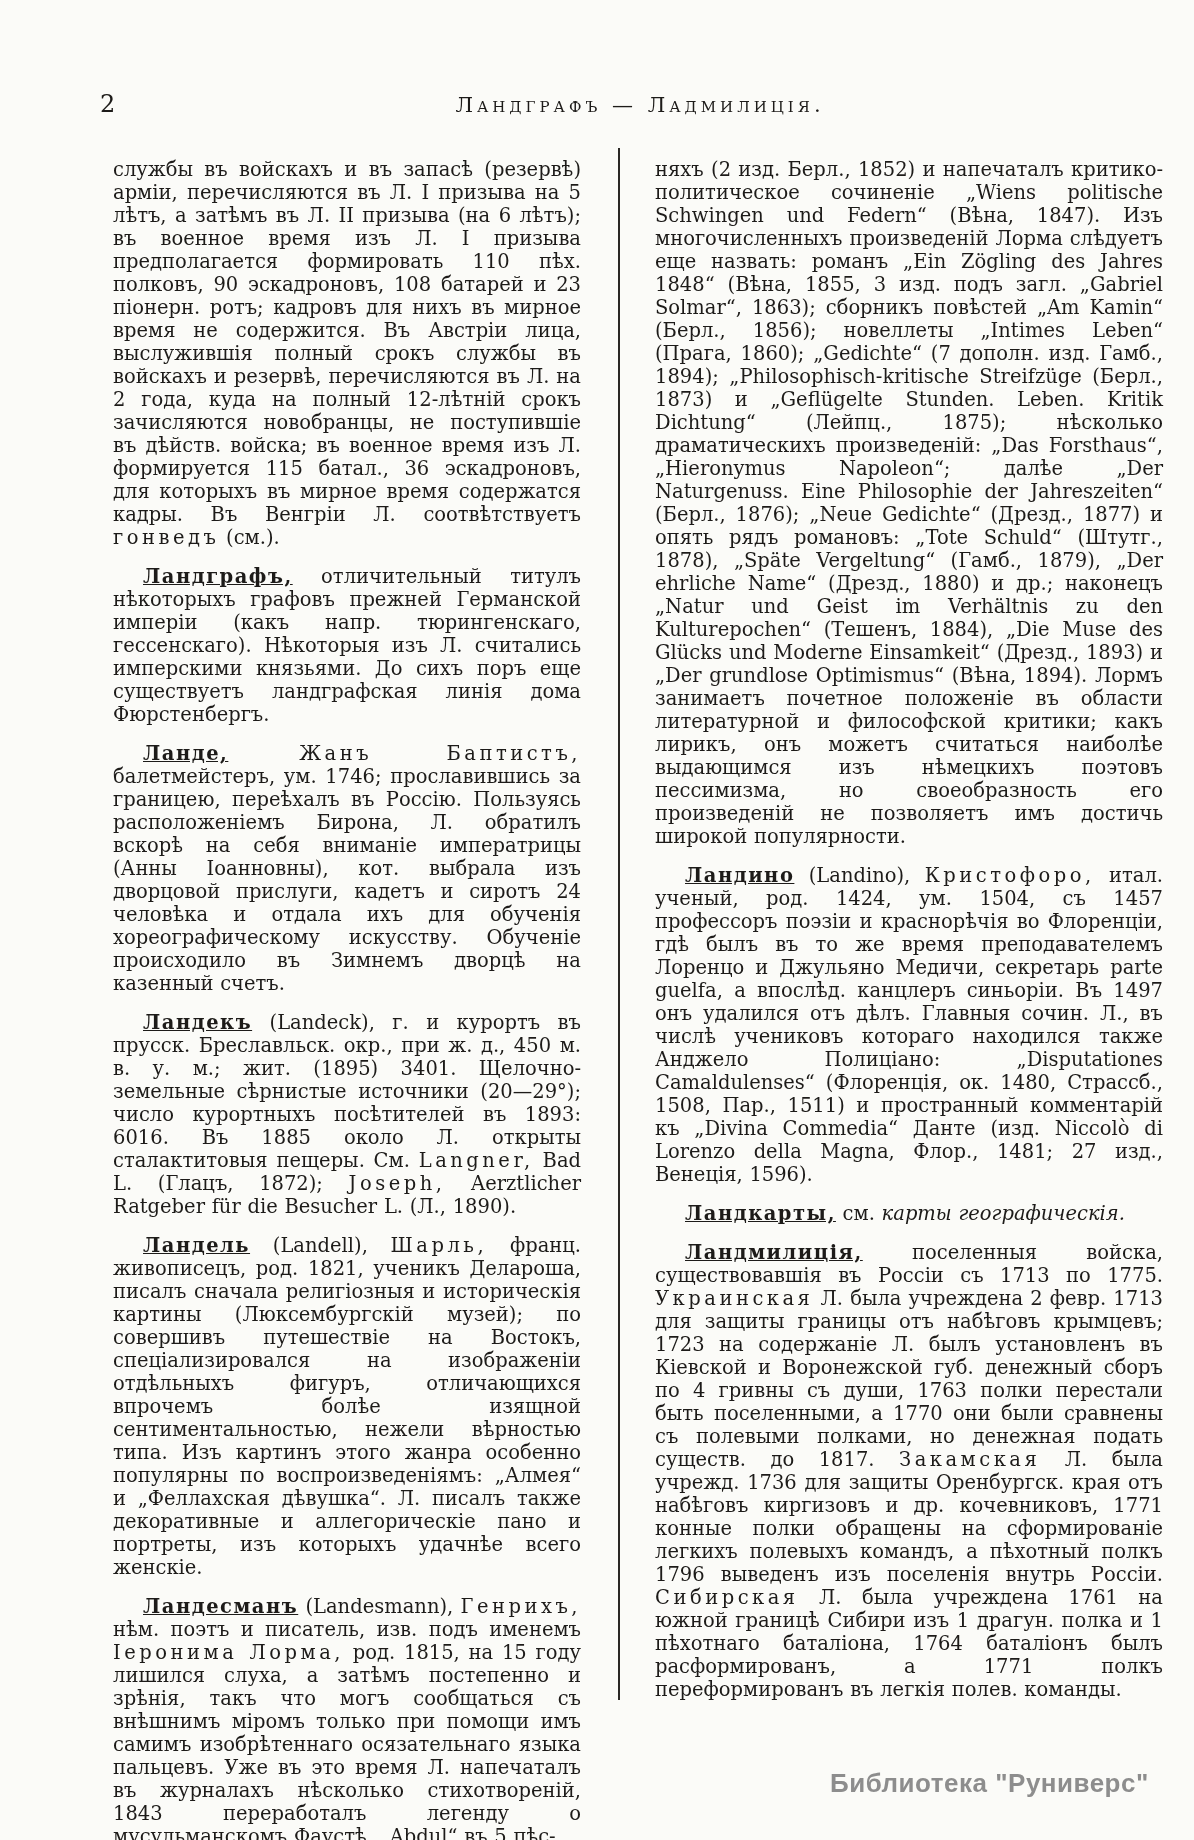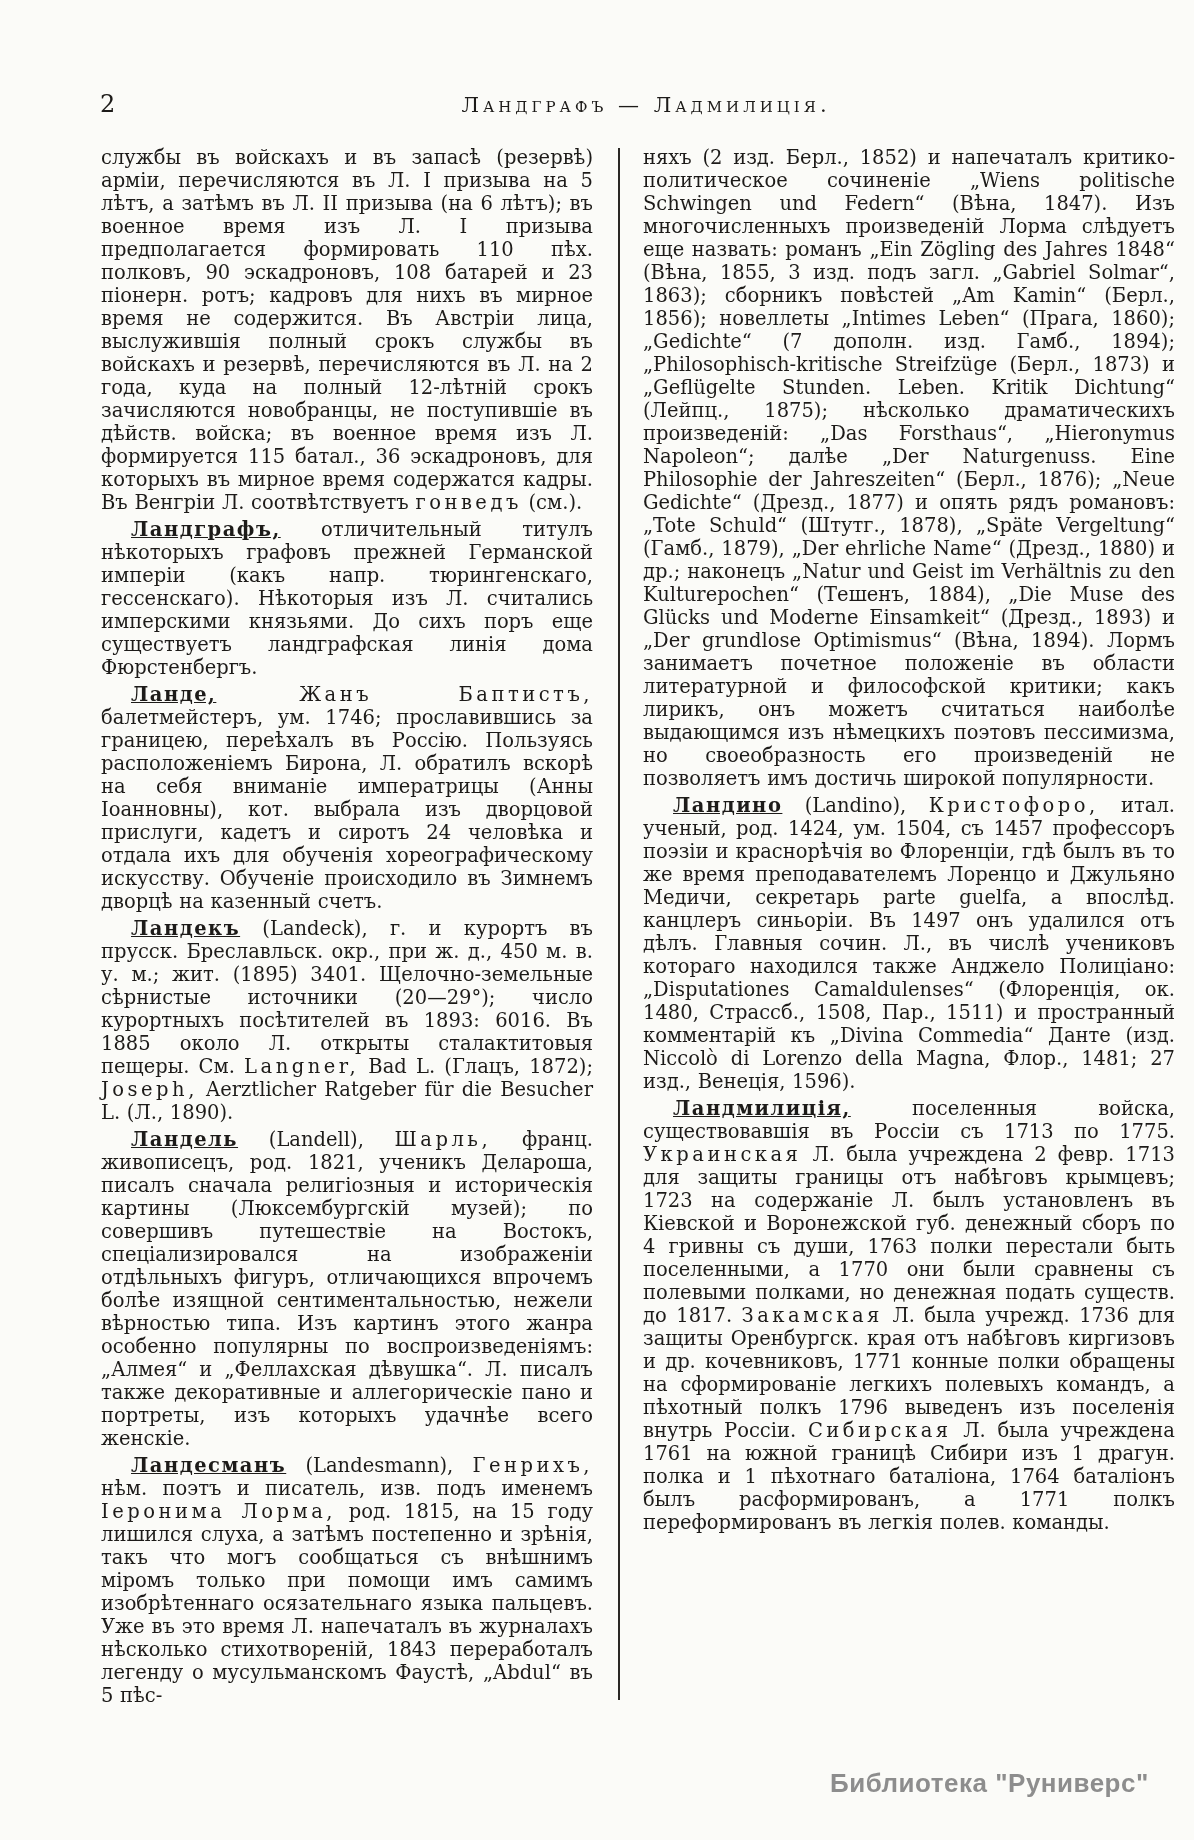--- a/index.html
+++ b/index.html
@@ -10,42 +10,42 @@
     color: #1d1b19;
     font-family: "DejaVu Serif", serif;
     overflow: hidden;
   }
   .scan-page { position: absolute; inset: 0; }
   .page-number {
     position: absolute; left: 100px; top: 90px;
     font-size: 24px;
   }
   .running-title {
-    position: absolute; left: 103px; top: 93px; width: 1086px;
+    position: absolute; left: 97px; top: 93px; width: 1086px;
     text-align: center;
     font-size: 21px;
     letter-spacing: 4px;
     font-variant: small-caps;
     white-space: nowrap;
   }
   .col {
     position: absolute; top: 142px;
     text-align: justify;
     font-size: 19.5px;
     line-height: 23px;
     word-spacing: 0.5px;
   }
   .col-left  { left: 97px;  width: 500px; }
   .col-right { left: 639px; width: 540px; }
   .column-divider {
     position: absolute; left: 618px; top: 148px;
     width: 2px; height: 1552px;
     background: #2a2825;
   }
-  p.para { margin: 4px; padding: 0; }
+  p.para { margin: 16px; padding: 0; }
   p.para.indent { text-indent: 30px; }
   .seg-term   { font-weight: bold; letter-spacing: 1.5px; text-decoration: underline; }
   .seg-spaced { letter-spacing: 3.5px; }
   .seg-italic { font-style: italic; }
   .watermark {
     position: absolute; left: 830px; top: 1768px;
     font-family: "Liberation Sans", sans-serif;
     font-weight: bold;
     font-size: 26px;
     color: #8d8d8d;
@@ -68,18 +68,19 @@
       <p class="para indent"><span class="seg-term">Ландекъ</span><span class="seg-normal"> (Landeck), г. и курортъ въ прусск. Бреславльск. окр., при ж. д., 450 м. в. у. м.; жит. (1895) 3401. Щелочно-земельные сѣрнистые источники (20—29°); число курортныхъ посѣтителей въ 1893: 6016. Въ 1885 около Л. открыты сталактитовыя пещеры. См. </span><span class="seg-spaced">Langner,</span><span class="seg-normal"> Bad L. (Глацъ, 1872); </span><span class="seg-spaced">Joseph,</span><span class="seg-normal"> Aerztlicher Ratgeber für die Besucher L. (Л., 1890).</span></p>
       <p class="para indent"><span class="seg-term">Ландель</span><span class="seg-normal"> (Landell), </span><span class="seg-spaced">Шарль,</span><span class="seg-normal"> франц. живописецъ, род. 1821, ученикъ Делароша, писалъ сначала религіозныя и историческія картины (Люксембургскій музей); по совершивъ путешествіе на Востокъ, спеціализировался на изображеніи отдѣльныхъ фигуръ, отличающихся впрочемъ болѣе изящной сентиментальностью, нежели вѣрностью типа. Изъ картинъ этого жанра особенно популярны по воспроизведеніямъ: „Алмея“ и „Феллахская дѣвушка“. Л. писалъ также декоративные и аллегорическіе пано и портреты, изъ которыхъ удачнѣе всего женскіе.</span></p>
       <p class="para indent"><span class="seg-term">Ландесманъ</span><span class="seg-normal"> (Landesmann), </span><span class="seg-spaced">Генрихъ,</span><span class="seg-normal"> нѣм. поэтъ и писатель, изв. подъ именемъ </span><span class="seg-spaced">Іеронима Лорма,</span><span class="seg-normal"> род. 1815, на 15 году лишился слуха, а затѣмъ постепенно и зрѣнія, такъ что могъ сообщаться съ внѣшнимъ міромъ только при помощи имъ самимъ изобрѣтеннаго осязательнаго языка пальцевъ. Уже въ это время Л. напечаталъ въ журналахъ нѣсколько стихотвореній, 1843 переработалъ легенду о мусульманскомъ Фаустѣ, „Abdul“ въ 5 пѣс-</span></p>
     </div>
 
   <div class="column-divider"></div>
 
   <div class="col col-right">
       <p class="para"><span class="seg-normal">няхъ (2 изд. Берл., 1852) и напечаталъ критико-политическое сочиненіе „Wiens politische Schwingen und Federn“ (Вѣна, 1847). Изъ многочисленныхъ произведеній Лорма слѣдуетъ еще назвать: романъ „Ein Zögling des Jahres 1848“ (Вѣна, 1855, 3 изд. подъ загл. „Gabriel Solmar“, 1863); сборникъ повѣстей „Am Kamin“ (Берл., 1856); новеллеты „Intimes Leben“ (Прага, 1860); „Gedichte“ (7 дополн. изд. Гамб., 1894); „Philosophisch-kritische Streifzüge (Берл., 1873) и „Geflügelte Stunden. Leben. Kritik Dichtung“ (Лейпц., 1875); нѣсколько драматическихъ произведеній: „Das Forsthaus“, „Hieronymus Napoleon“; далѣе „Der Naturgenuss. Eine Philosophie der Jahreszeiten“ (Берл., 1876); „Neue Gedichte“ (Дрезд., 1877) и опять рядъ романовъ: „Tote Schuld“ (Штутг., 1878), „Späte Vergeltung“ (Гамб., 1879), „Der ehrliche Name“ (Дрезд., 1880) и др.; наконецъ „Natur und Geist im Verhältnis zu den Kulturepochen“ (Тешенъ, 1884), „Die Muse des Glücks und Moderne Einsamkeit“ (Дрезд., 1893) и „Der grundlose Optimismus“ (Вѣна, 1894). Лормъ занимаетъ почетное положеніе въ области литературной и философской критики; какъ лирикъ, онъ можетъ считаться наиболѣе выдающимся изъ нѣмецкихъ поэтовъ пессимизма, но своеобразность его произведеній не позволяетъ имъ достичь широкой популярности.</span></p>
       <p class="para indent"><span class="seg-term">Ландино</span><span class="seg-normal"> (Landino), </span><span class="seg-spaced">Кристофоро,</span><span class="seg-normal"> итал. ученый, род. 1424, ум. 1504, съ 1457 профессоръ поэзіи и краснорѣчія во Флоренціи, гдѣ былъ въ то же время преподавателемъ Лоренцо и Джульяно Медичи, секретарь parte guelfa, а впослѣд. канцлеръ синьоріи. Въ 1497 онъ удалился отъ дѣлъ. Главныя сочин. Л., въ числѣ учениковъ котораго находился также Анджело Полиціано: „Disputationes Camaldulenses“ (Флоренція, ок. 1480, Страссб., 1508, Пар., 1511) и пространный комментарій къ „Divina Commedia“ Данте (изд. Niccolò di Lorenzo della Magna, Флор., 1481; 27 изд., Венеція, 1596).</span></p>
+      <p class="para indent"><span class="seg-term">Ландкарты,</span><span class="seg-normal"> см. </span><span class="seg-italic">карты географическія.</span></p>
       <p class="para indent"><span class="seg-term">Ландмилиція,</span><span class="seg-normal"> поселенныя войска, существовавшія въ Россіи съ 1713 по 1775. </span><span class="seg-spaced">Украинская</span><span class="seg-normal"> Л. была учреждена 2 февр. 1713 для защиты границы отъ набѣговъ крымцевъ; 1723 на содержаніе Л. былъ установленъ въ Кіевской и Воронежской губ. денежный сборъ по 4 гривны съ души, 1763 полки перестали быть поселенными, а 1770 они были сравнены съ полевыми полками, но денежная подать существ. до 1817. </span><span class="seg-spaced">Закамская</span><span class="seg-normal"> Л. была учрежд. 1736 для защиты Оренбургск. края отъ набѣговъ киргизовъ и др. кочевниковъ, 1771 конные полки обращены на сформированіе легкихъ полевыхъ командъ, а пѣхотный полкъ 1796 выведенъ изъ поселенія внутрь Россіи. </span><span class="seg-spaced">Сибирская</span><span class="seg-normal"> Л. была учреждена 1761 на южной границѣ Сибири изъ 1 драгун. полка и 1 пѣхотнаго баталіона, 1764 баталіонъ былъ расформированъ, а 1771 полкъ переформированъ въ легкія полев. команды.</span></p>
     </div>
 
   <div class="watermark">Библиотека "Руниверс"</div>
 
 </div>
 
 </body></html>

